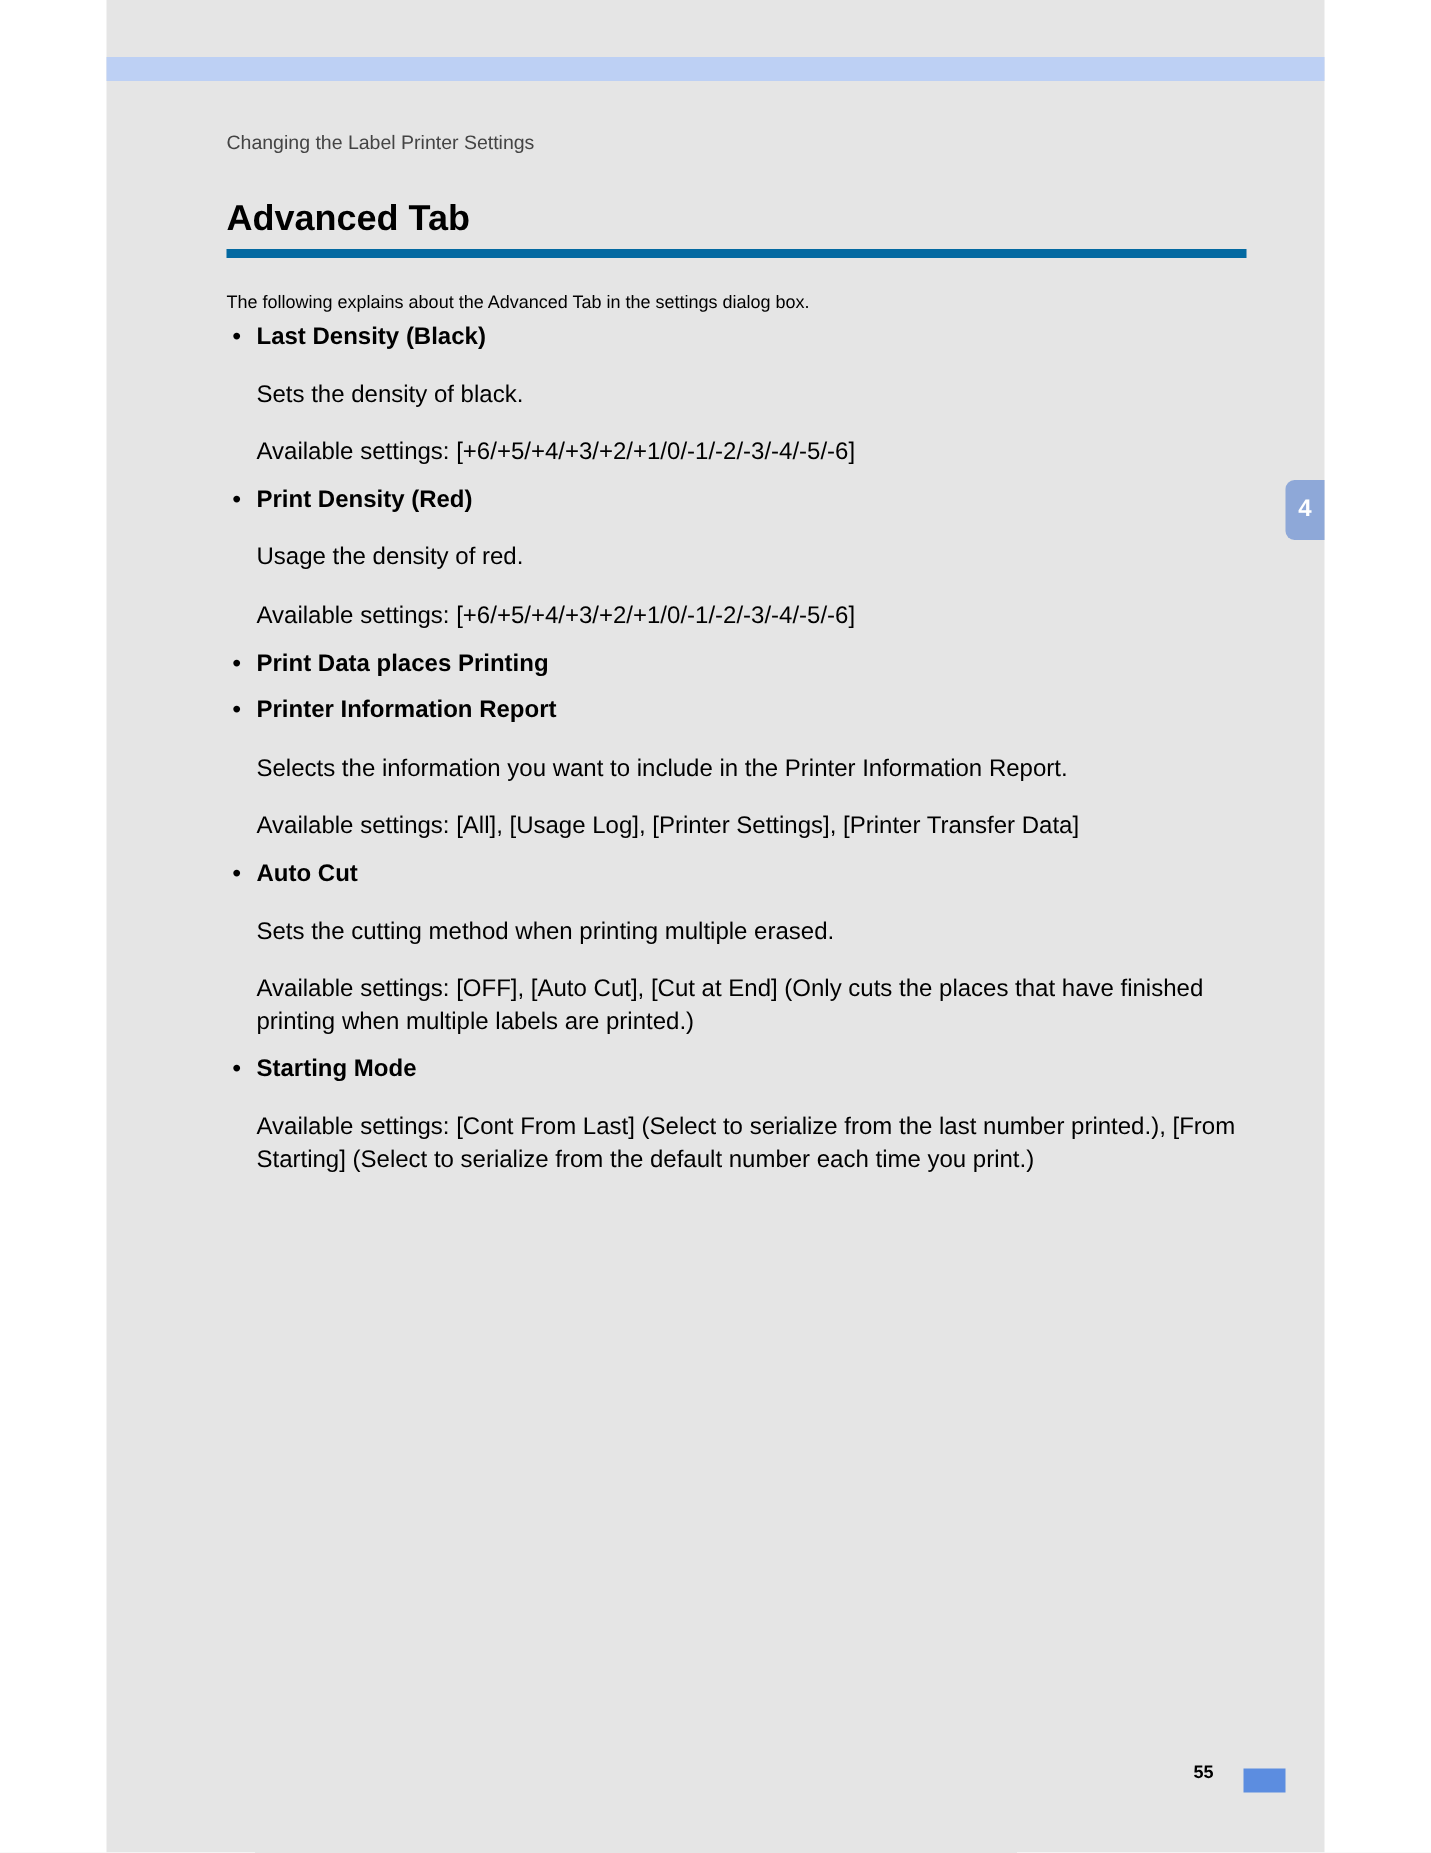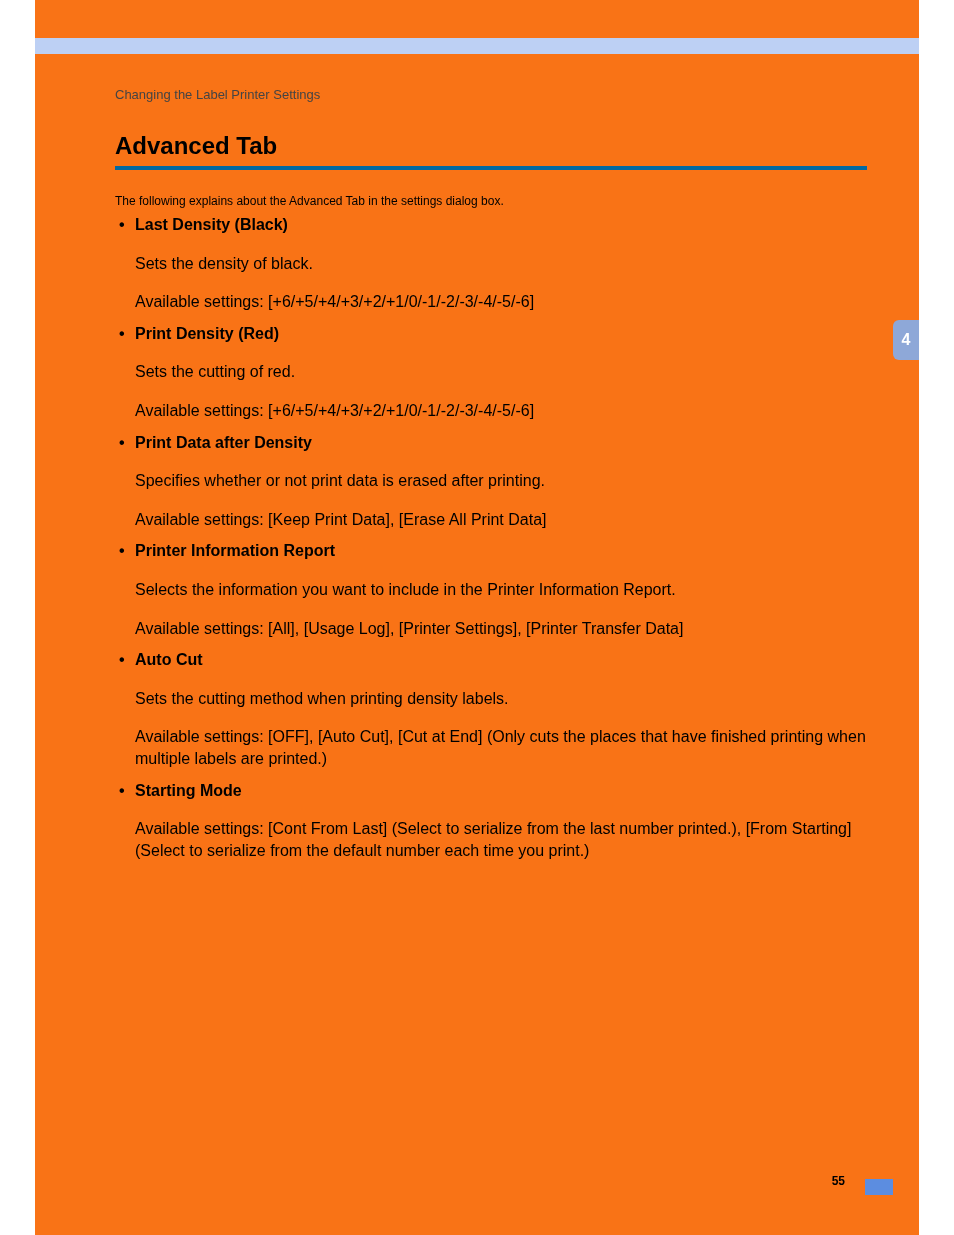--- a/index.html
+++ b/index.html
@@ -1,19 +1,19 @@
 <!DOCTYPE html>
 <html><head>
 <meta charset="utf-8">
 <style>
 html,body{margin:0;padding:0;background:#fff;font-family:Arial,Helvetica,sans-serif;color:#000;font-size:16px;line-height:1.35}
-.page{position:relative;width:884px;height:1235px;margin:0 auto;background:#f97316}
+.page{position:relative;width:812px;height:1235px;margin:0 auto;background:#e5e5e5}
 .top-bar{position:absolute;top:38px;left:0;right:0;height:16px;background:#bdd0f4}
 .running-head{position:absolute;top:86px;left:80px;font-size:13px;color:#444}
-.section-title{position:absolute;top:130px;left:80px;right:52px;font-size:24px;font-weight:bold;padding-bottom:4px;border-bottom:4px solid #0369a1}
+.section-title{position:absolute;top:130px;left:80px;right:52px;font-size:24px;font-weight:bold;padding-bottom:4px;border-bottom:6px solid #0369a1}
 .intro{position:absolute;top:193px;left:80px;right:52px;font-size:12px}
 .content{position:absolute;top:204px;left:80px;right:52px}
 ul.items{list-style:none;margin:0;padding:0}
 ul.items>li{margin-top:10px}
 .bullet-row{position:relative;padding-left:20px;font-weight:bold}
 .bullet-row::before{content:"•";position:absolute;left:4px;top:0;font-weight:bold}
 .detail{padding-left:20px;margin-top:6px}
 .detail .line{margin-top:17px}
 .side-tab{position:absolute;right:0;top:320px;width:26px;height:40px;background:#8ea8d8;border-top-left-radius:6px;border-bottom-left-radius:6px;color:#fff;display:flex;align-items:center;justify-content:center;font-weight:bold;font-size:16px}
 .page-number{position:absolute;bottom:46px;right:74px;font-size:12px;font-weight:bold}
@@ -36,42 +36,38 @@
         <li>
           <div class="bullet-row">Last Density (Black)</div>
           <div class="detail">
             <div class="line">Sets the density of black.</div>
             <div class="line">Available settings: [<b>+6/+5/+4/+3/+2/+1/0/-1/-2/-3/-4/-5/-6</b>]</div>
           </div>
         </li>
         <li>
           <div class="bullet-row">Print Density (Red)</div>
           <div class="detail">
-            <div class="line">Sets the cutting of red.</div>
+            <div class="line">Usage the density of red.</div>
             <div class="line">Available settings: [<b>+6/+5/+4/+3/+2/+1/0/-1/-2/-3/-4/-5/-6</b>]</div>
           </div>
         </li>
         <li>
-          <div class="bullet-row">Print Data after Density</div>
-          <div class="detail">
-            <div class="line">Specifies whether or not print data is erased after printing.</div>
-            <div class="line">Available settings: [<b>Keep Print Data</b>], [<b>Erase All Print Data</b>]</div>
-          </div>
+          <div class="bullet-row">Print Data places Printing</div>
         </li>
         <li>
           <div class="bullet-row">Printer Information Report</div>
           <div class="detail">
             <div class="line">Selects the information you want to include in the Printer Information Report.</div>
             <div class="line">Available settings: [<b>All</b>], [<b>Usage Log</b>], [<b>Printer Settings</b>], [<b>Printer Transfer Data</b>]</div>
           </div>
         </li>
         <li>
           <div class="bullet-row">Auto Cut</div>
           <div class="detail">
-            <div class="line">Sets the cutting method when printing density labels.</div>
+            <div class="line">Sets the cutting method when printing multiple erased.</div>
             <div class="line">Available settings: [<b>OFF</b>], [<b>Auto Cut</b>], [<b>Cut at End</b>] (Only cuts the places that have finished printing when multiple labels are printed.)</div>
           </div>
         </li>
         <li>
           <div class="bullet-row">Starting Mode</div>
           <div class="detail">
             <div class="line">Available settings: [<b>Cont From Last</b>] (Select to serialize from the last number printed.), [<b>From Starting</b>] (Select to serialize from the default number each time you print.)</div>
           </div>
         </li>
       </ul>

